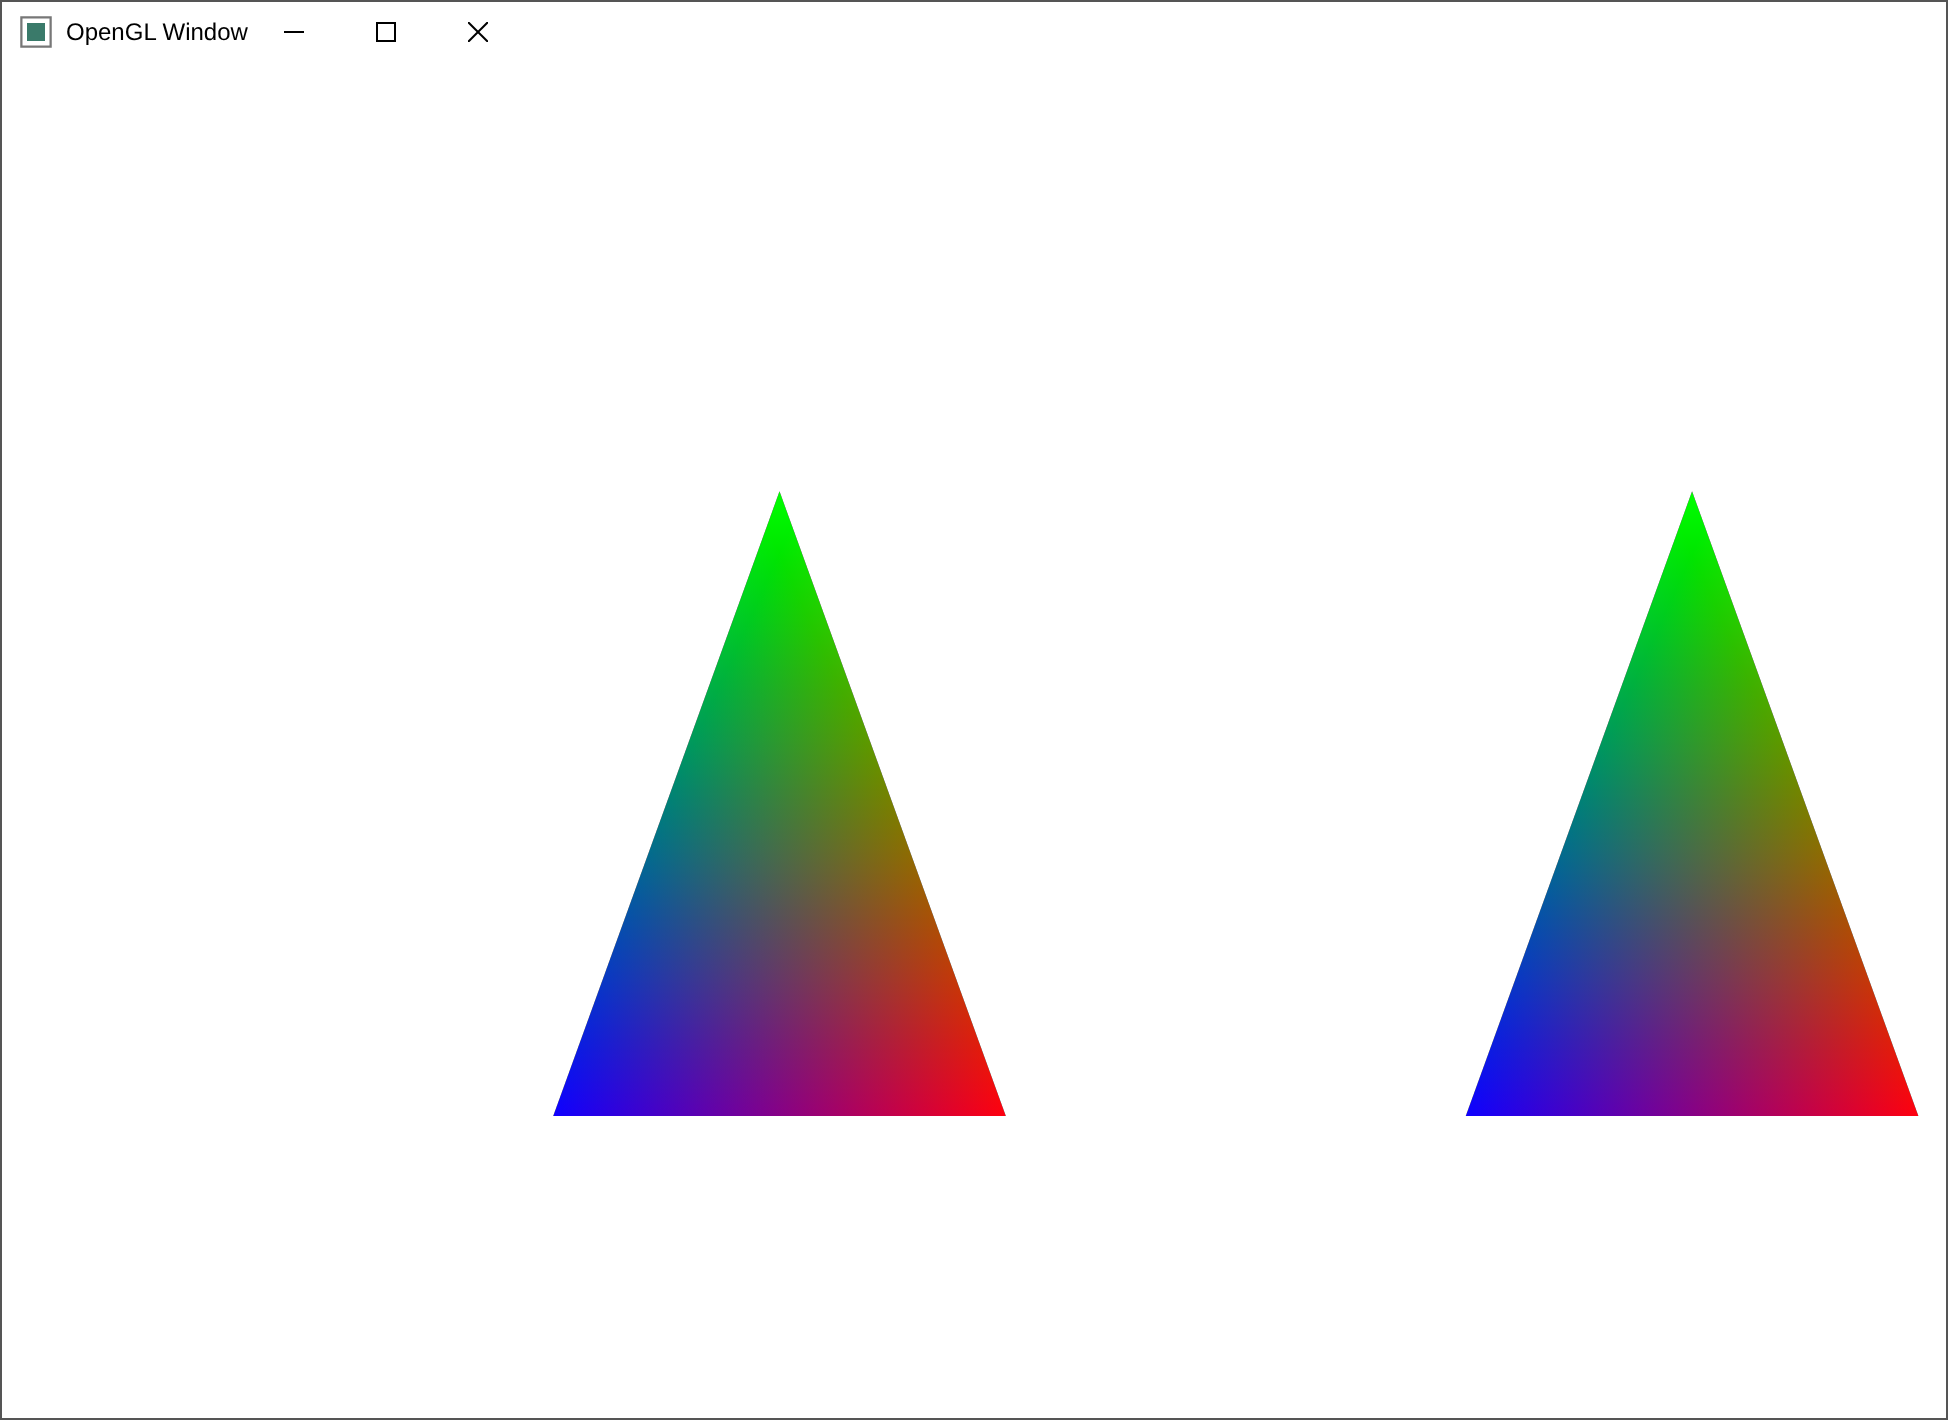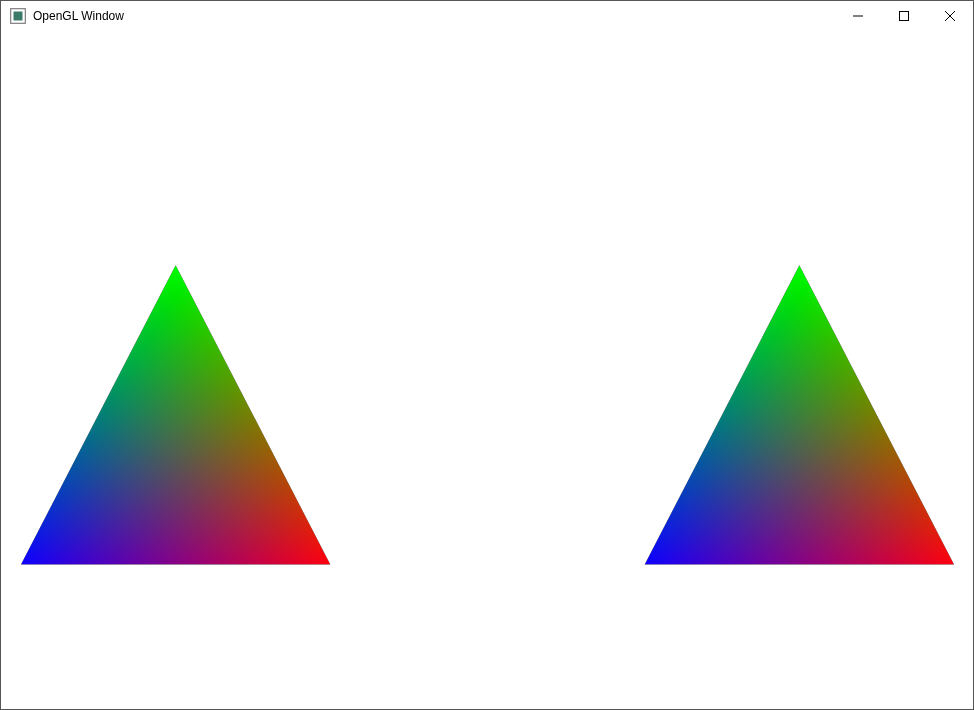--- a/index.html
+++ b/index.html
@@ -1,17 +1,17 @@
 <!DOCTYPE html>
 <html><head>
   <meta charset="utf-8">
   <style>
     * { margin:0; padding:0; box-sizing:border-box; }
     html,body { width:974px; height:710px; font-family:"Segoe UI",Tahoma,sans-serif; background:#fff; overflow:hidden; }
-    .window { width:974px; height:710px; border:1px solid #555; background:#fff; display:flex; flex-direction:column; }
+    .window { width:974px; height:710px; border:1px solid #555; background:#fff; display:flex; flex-direction:row; }
     .titlebar { height:30px; background:#fff; display:flex; align-items:center; color:#000; font-size:12px; }
     .titlebar .icon { width:18px; height:18px; margin:0 6px 0 8px; display:flex; align-items:center; justify-content:center; }
     .titlebar .title { flex:0 0 auto; }
     .titlebar .spacer { flex:1 1 auto; }
     .winbtn { width:46px; height:30px; display:flex; align-items:center; justify-content:center; }
     .winbtn svg { width:10px; height:10px; stroke:#000; stroke-width:1; fill:none; }
     .client { flex:1 1 auto; position:relative; background:#fff; }
     .client svg { position:absolute; left:0; top:0; width:100%; height:100%; }
   </style>
 </head>

